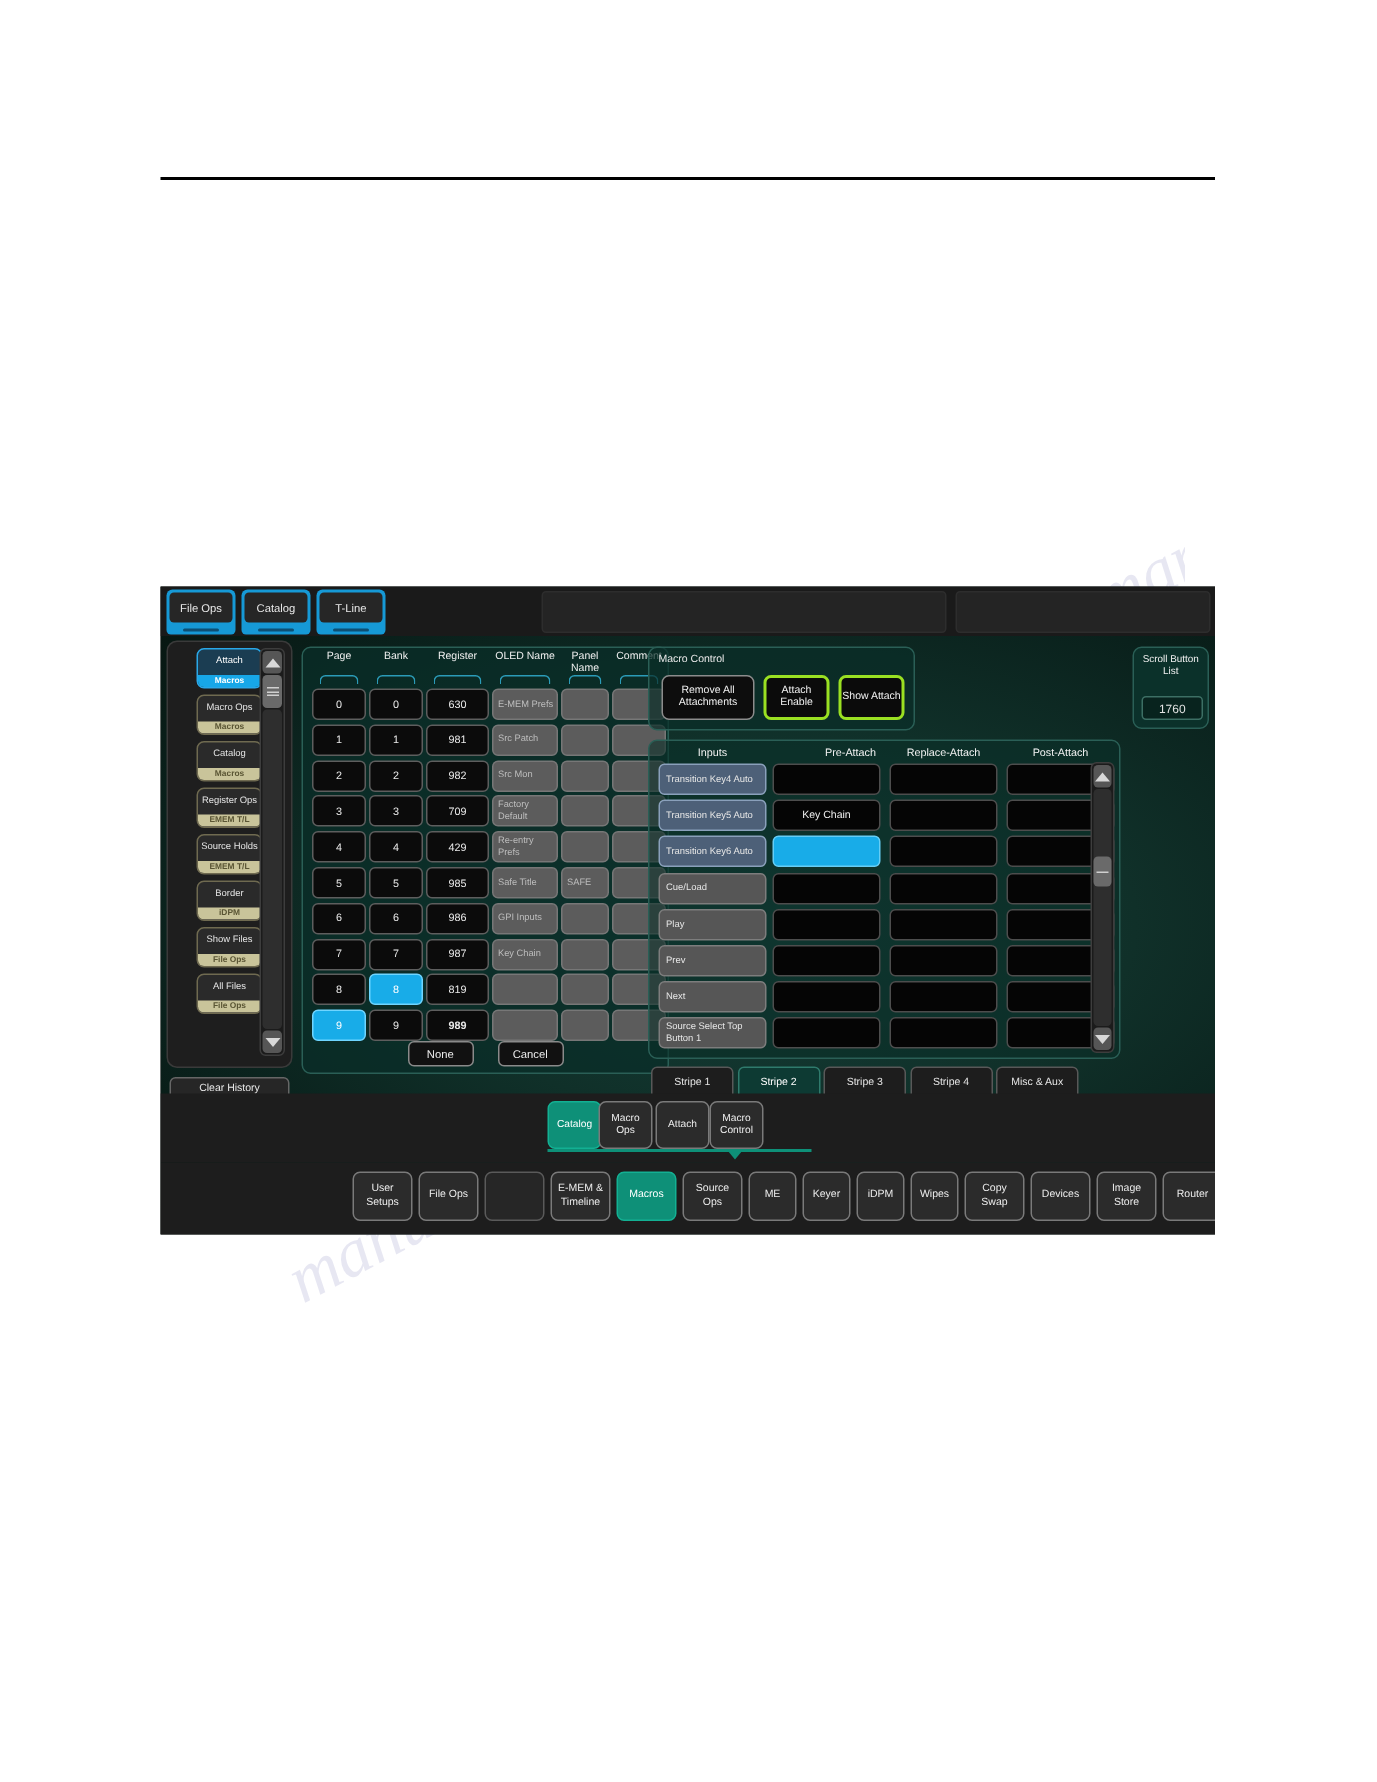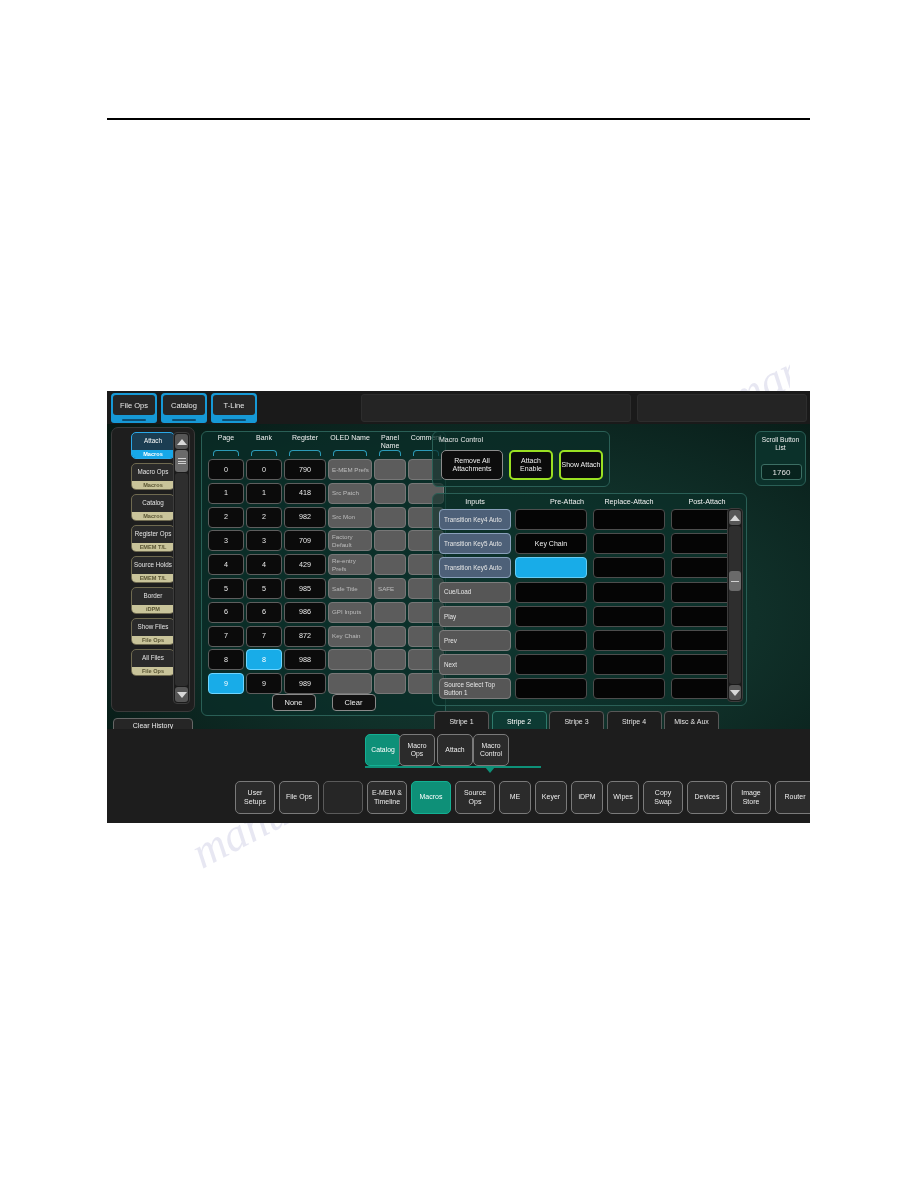--- a/index.html
+++ b/index.html
@@ -410,29 +410,29 @@
           <div class="brace" style="left: 131px; width: 34px;"></div>
           <div class="hc" style="left: 172px; width: 32px;">Panel Name</div>
           <div class="brace" style="left: 177px; width: 22px;"></div>
           <div class="hc" style="left: 206px; width: 36px;">Comment</div>
           <div class="brace" style="left: 211px; width: 26px;"></div>
         </div>
       <div id="register-rows">
           <div class="regrow" style="top: 27px; width: 100%;">
             <div class="cell num" style="left: 6px; width: 36px;">0</div>
             <div class="cell num" style="left: 44px; width: 36px;">0</div>
-            <div class="cell num" style="left: 82px; width: 42px;">790</div>
+            <div class="cell num" style="left: 82px; width: 42px;">630</div>
             <div class="cell txt" style="left: 126px; width: 44px;">E-MEM Prefs</div>
             <div class="cell txt" style="left: 172px; width: 32px;"></div>
             <div class="cell txt" style="left: 206px; width: 36px;"></div>
           </div>
           <div class="regrow" style="top: 50.8px; width: 100%;">
             <div class="cell num" style="left: 6px; width: 36px;">1</div>
             <div class="cell num" style="left: 44px; width: 36px;">1</div>
-            <div class="cell num" style="left: 82px; width: 42px;">418</div>
+            <div class="cell num" style="left: 82px; width: 42px;">981</div>
             <div class="cell txt" style="left: 126px; width: 44px;">Src Patch</div>
             <div class="cell txt" style="left: 172px; width: 32px;"></div>
             <div class="cell txt" style="left: 206px; width: 36px;"></div>
           </div>
           <div class="regrow" style="top: 74.6px; width: 100%;">
             <div class="cell num" style="left: 6px; width: 36px;">2</div>
             <div class="cell num" style="left: 44px; width: 36px;">2</div>
             <div class="cell num" style="left: 82px; width: 42px;">982</div>
             <div class="cell txt" style="left: 126px; width: 44px;">Src Mon</div>
             <div class="cell txt" style="left: 172px; width: 32px;"></div>
@@ -466,45 +466,45 @@
             <div class="cell num" style="left: 6px; width: 36px;">6</div>
             <div class="cell num" style="left: 44px; width: 36px;">6</div>
             <div class="cell num" style="left: 82px; width: 42px;">986</div>
             <div class="cell txt" style="left: 126px; width: 44px;">GPI Inputs</div>
             <div class="cell txt" style="left: 172px; width: 32px;"></div>
             <div class="cell txt" style="left: 206px; width: 36px;"></div>
           </div>
           <div class="regrow" style="top: 193.6px; width: 100%;">
             <div class="cell num" style="left: 6px; width: 36px;">7</div>
             <div class="cell num" style="left: 44px; width: 36px;">7</div>
-            <div class="cell num" style="left: 82px; width: 42px;">872</div>
+            <div class="cell num" style="left: 82px; width: 42px;">987</div>
             <div class="cell txt" style="left: 126px; width: 44px;">Key Chain</div>
             <div class="cell txt" style="left: 172px; width: 32px;"></div>
             <div class="cell txt" style="left: 206px; width: 36px;"></div>
           </div>
           <div class="regrow" style="top: 217.4px; width: 100%;">
             <div class="cell num" style="left: 6px; width: 36px;">8</div>
             <div class="cell num sel" style="left: 44px; width: 36px;">8</div>
-            <div class="cell num" style="left: 82px; width: 42px;">988</div>
+            <div class="cell num" style="left: 82px; width: 42px;">819</div>
             <div class="cell txt" style="left: 126px; width: 44px;"></div>
             <div class="cell txt" style="left: 172px; width: 32px;"></div>
             <div class="cell txt" style="left: 206px; width: 36px;"></div>
           </div>
           <div class="regrow" style="top: 241.2px; width: 100%;">
             <div class="cell num sel" style="left: 6px; width: 36px;">9</div>
             <div class="cell num" style="left: 44px; width: 36px;">9</div>
-            <div class="cell num" style="left: 82px; width: 42px;">989</div>
+            <div class="cell num" style="left: 82px; width: 42px; font-weight: bold;">989</div>
             <div class="cell txt" style="left: 126px; width: 44px;"></div>
             <div class="cell txt" style="left: 172px; width: 32px;"></div>
             <div class="cell txt" style="left: 206px; width: 36px;"></div>
           </div>
         </div>
       <div class="regbtns">
         <div class="regbtn">None</div>
-        <div class="regbtn">Clear</div>
+        <div class="regbtn">Cancel</div>
       </div>
     </div>
 
     <div class="mcbox">
       <div class="mctitle">Macro Control</div>
       <div class="mcbtn dark" style="left:8px;width:62px;">Remove All Attachments</div>
       <div class="mcbtn green" style="left:76px;width:44px;">Attach Enable</div>
       <div class="mcbtn green" style="left:126px;width:44px;">Show Attach</div>
     </div>
 

